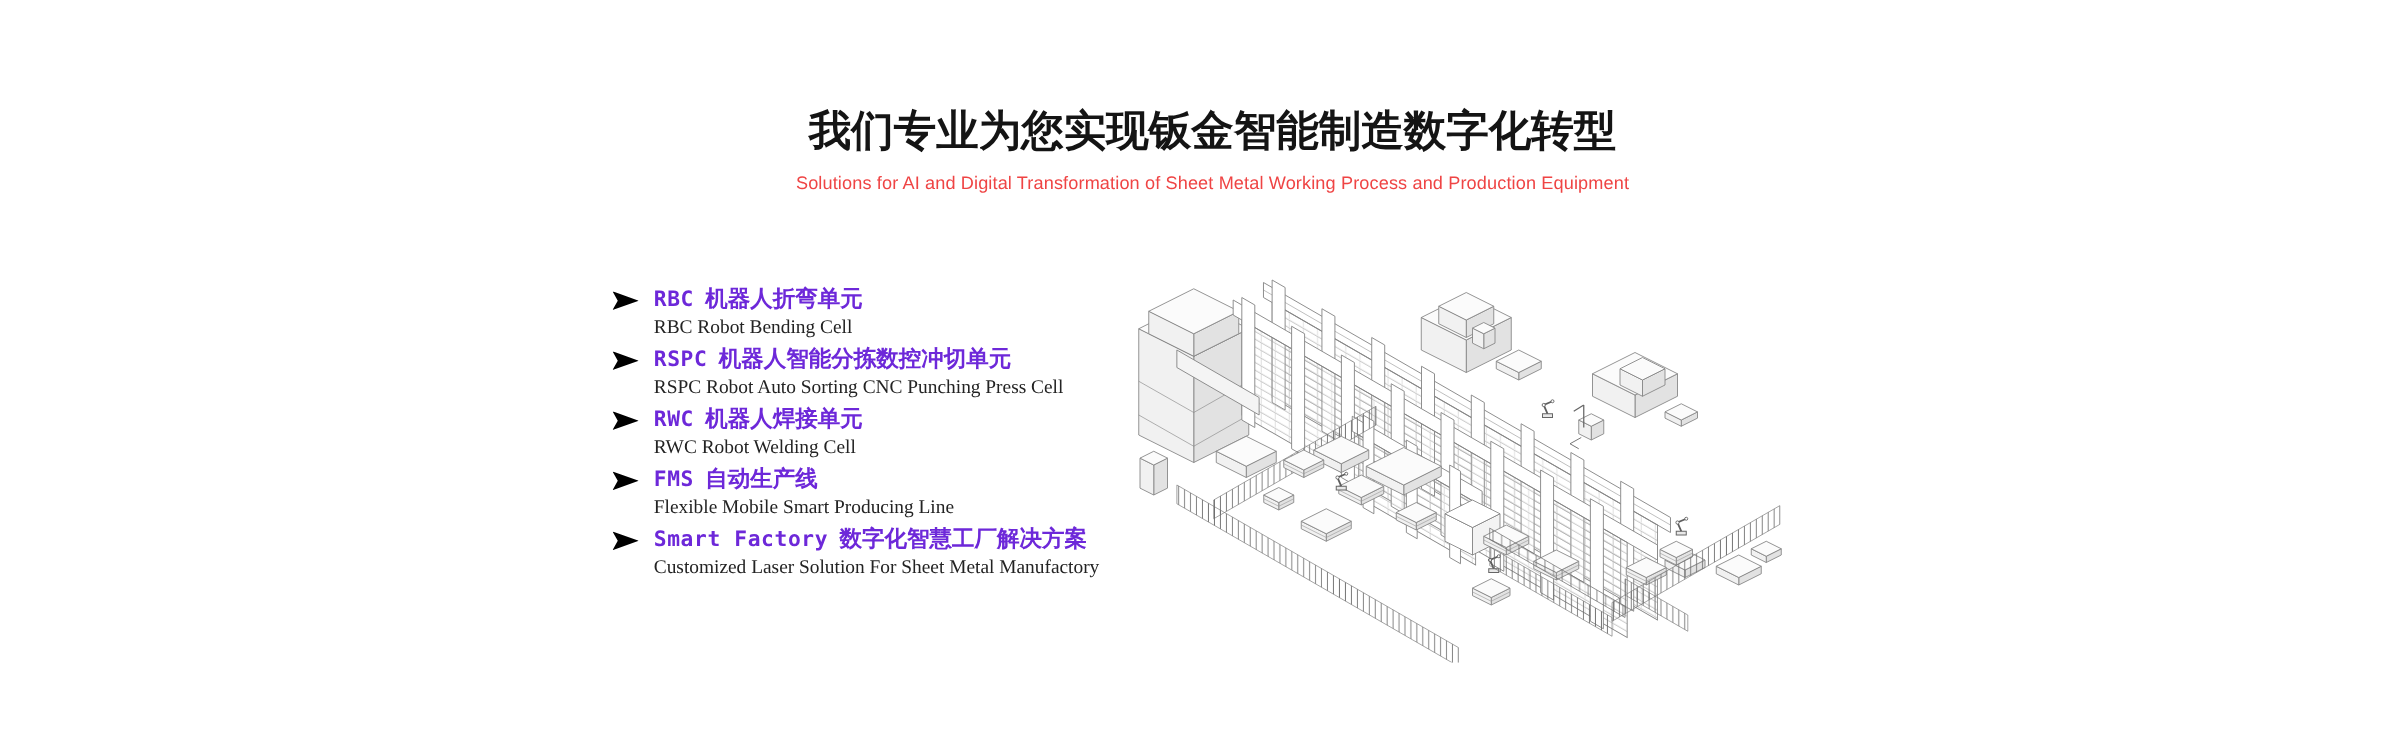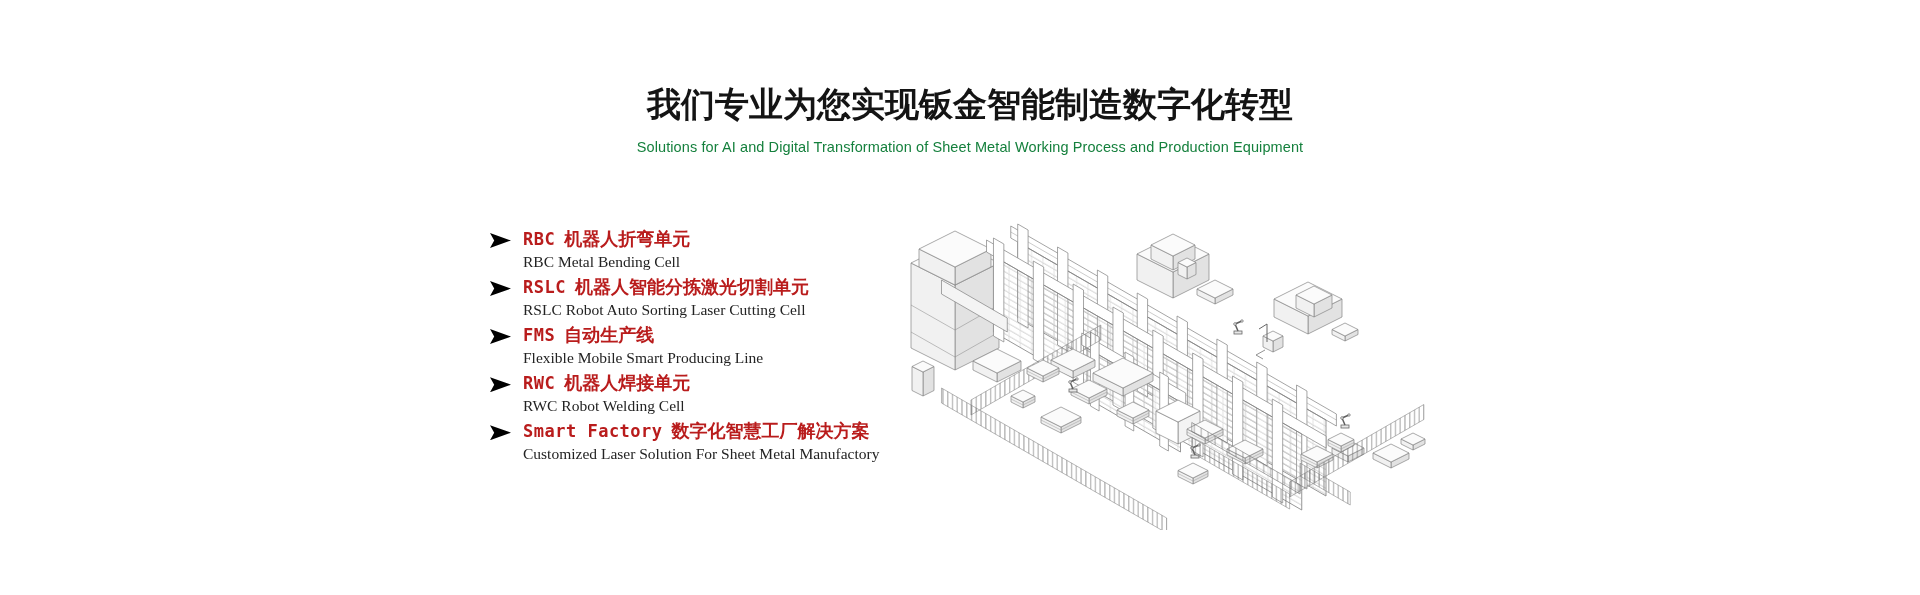--- a/index.html
+++ b/index.html
@@ -1,27 +1,27 @@
 <!DOCTYPE html>
 <html><head>
 <meta charset="utf-8">
 <style>
   html,body{margin:0;padding:0;background:#ffffff;}
   .page{position:relative;width:1920px;height:569px;background:#fff;overflow:hidden;
         font-family:"Liberation Sans",sans-serif;}
   .hero-head{position:absolute;left:20px;right:0;top:82px;text-align:center;}
   .hero-title{margin:0;font-size:34px;font-weight:700;color:#141414;letter-spacing:0;
               font-family:"Liberation Sans",sans-serif;}
-  .hero-subtitle{margin:11px 0 0;font-size:14.5px;font-weight:400;color:#15803d;
+  .hero-subtitle{margin:11px 0 0;font-size:14.5px;font-weight:400;color:#ef4444;
                  letter-spacing:.1px;}
   .product-list{position:absolute;left:490px;top:229px;margin:0;padding:0;list-style:none;}
   .product-item{position:relative;padding-left:33px;margin-bottom:6px;}
   .arrow-icon{position:absolute;left:0;top:4px;width:21px;height:15px;background:#000;
               clip-path:polygon(0 0,100% 50%,0 100%,20% 50%);}
-  .pl-zh{font-size:18px;font-weight:700;color:#b91c1c;line-height:1.18;white-space:nowrap;}
+  .pl-zh{font-size:18px;font-weight:700;color:#6d28d9;line-height:1.18;white-space:nowrap;}
   .pl-code{font-family:"DejaVu Sans Mono","Liberation Mono",monospace;font-size:17px;
            font-weight:700;margin-right:9px;letter-spacing:.5px;}
   .product-item:nth-child(6) .pl-code{margin-right:13px;}
   .pl-en{font-family:"Liberation Serif",serif;font-size:15.5px;color:#232323;
          line-height:1.15;margin-top:3px;white-space:nowrap;}
   #factory-svg{position:absolute;left:893px;top:200px;width:545px;height:330px;}
 </style>
 </head>
 <body>
 
@@ -29,36 +29,36 @@
 
   <header class="hero-head">
     <h1 class="hero-title">我们专业为您实现钣金智能制造数字化转型</h1>
     <p class="hero-subtitle">Solutions for AI and Digital Transformation of Sheet Metal Working Process and Production Equipment</p>
   </header>
 
   <ul class="product-list">
     <li class="product-item">
       <span class="arrow-icon"></span>
       <div class="pl-zh"><span class="pl-code">RBC</span><span>机器人折弯单元</span></div>
-      <div class="pl-en">RBC Metal Bending Cell</div>
-    </li>
-    <li class="product-item">
-      <span class="arrow-icon"></span>
-      <div class="pl-zh"><span class="pl-code">RSLC</span><span>机器人智能分拣激光切割单元</span></div>
-      <div class="pl-en">RSLC Robot Auto Sorting Laser Cutting Cell</div>
+      <div class="pl-en">RBC Robot Bending Cell</div>
+    </li>
+    <li class="product-item">
+      <span class="arrow-icon"></span>
+      <div class="pl-zh"><span class="pl-code">RSPC</span><span>机器人智能分拣数控冲切单元</span></div>
+      <div class="pl-en">RSPC Robot Auto Sorting CNC Punching Press Cell</div>
+    </li>
+    <li class="product-item">
+      <span class="arrow-icon"></span>
+      <div class="pl-zh"><span class="pl-code">RWC</span><span>机器人焊接单元</span></div>
+      <div class="pl-en">RWC Robot Welding Cell</div>
     </li>
     <li class="product-item">
       <span class="arrow-icon"></span>
       <div class="pl-zh"><span class="pl-code">FMS</span><span>自动生产线</span></div>
       <div class="pl-en">Flexible Mobile Smart Producing Line</div>
-    </li>
-    <li class="product-item">
-      <span class="arrow-icon"></span>
-      <div class="pl-zh"><span class="pl-code">RWC</span><span>机器人焊接单元</span></div>
-      <div class="pl-en">RWC Robot Welding Cell</div>
     </li>
     <li class="product-item">
       <span class="arrow-icon"></span>
       <div class="pl-zh"><span class="pl-code">Smart Factory</span><span>数字化智慧工厂解决方案</span></div>
       <div class="pl-en">Customized Laser Solution For Sheet Metal Manufactory</div>
     </li>
   </ul>
 
   <svg id="factory-svg" viewBox="0 0 545 330" xmlns="http://www.w3.org/2000/svg">
     <defs>

